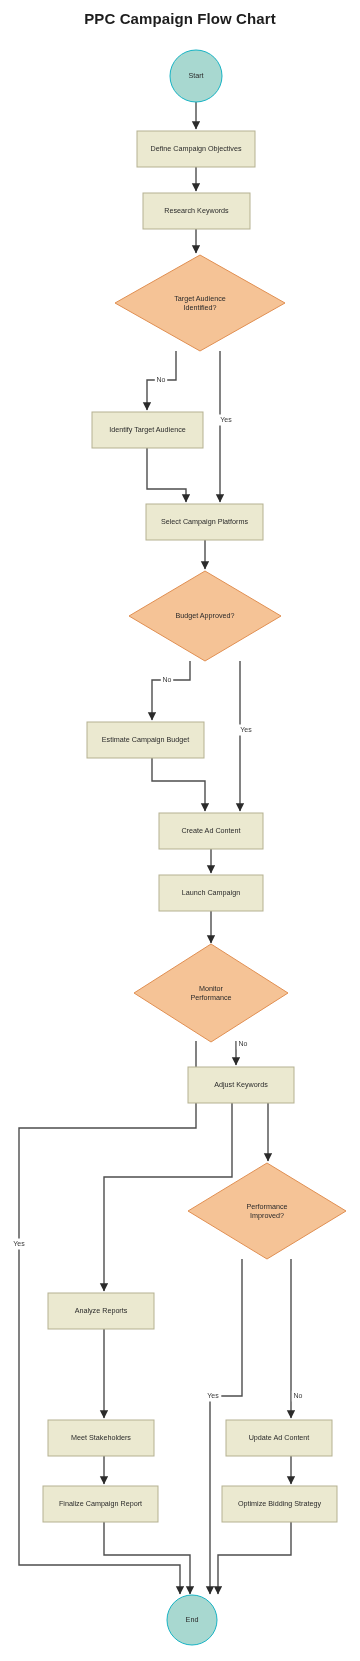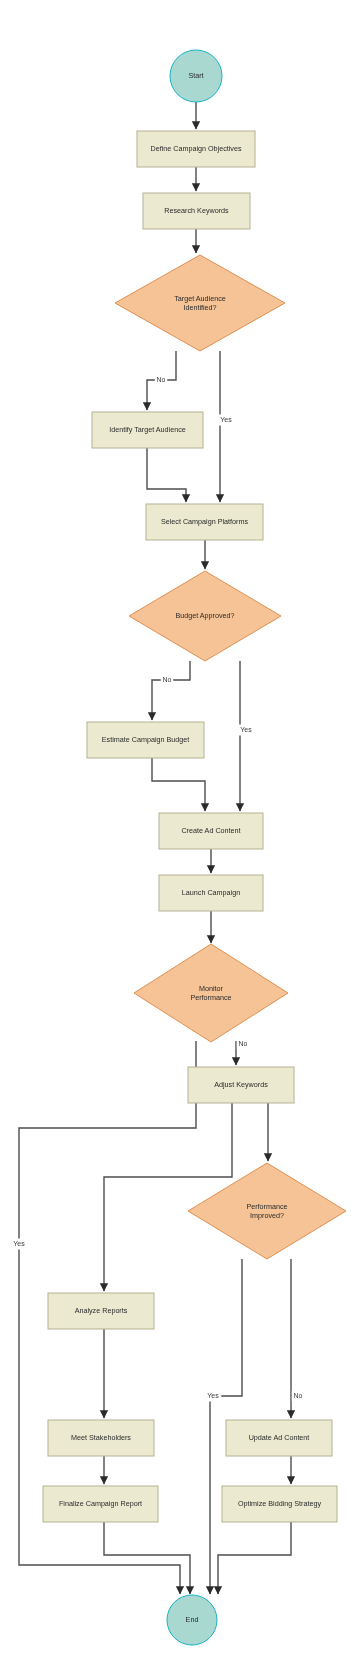--- a/index.html
+++ b/index.html
@@ -66,20 +66,21 @@
   }
   .edge-label-bg {
     fill: #ffffff;
   }
 </style>
 </head>
 <body>
 
 <div id="chart-root">
 
+  <div class="chart-title">PPC Campaign Flow Chart</div>
 
   <svg id="flow-svg" viewBox="0 0 360 1661" xmlns="http://www.w3.org/2000/svg">
     <defs>
       <marker id="arrowhead" markerWidth="7" markerHeight="7" refX="5.6" refY="3" orient="auto" markerUnits="strokeWidth">
         <path d="M 0 0 L 6 3 L 0 6 z" fill="#2b2b2b"></path>
       </marker>
     </defs>
     <g id="edges-layer">
         <g>
           <path d="M 196 102 L 196 129" class="edge-path" stroke="#4d4d4d" marker-end="url(#arrowhead)"></path>

